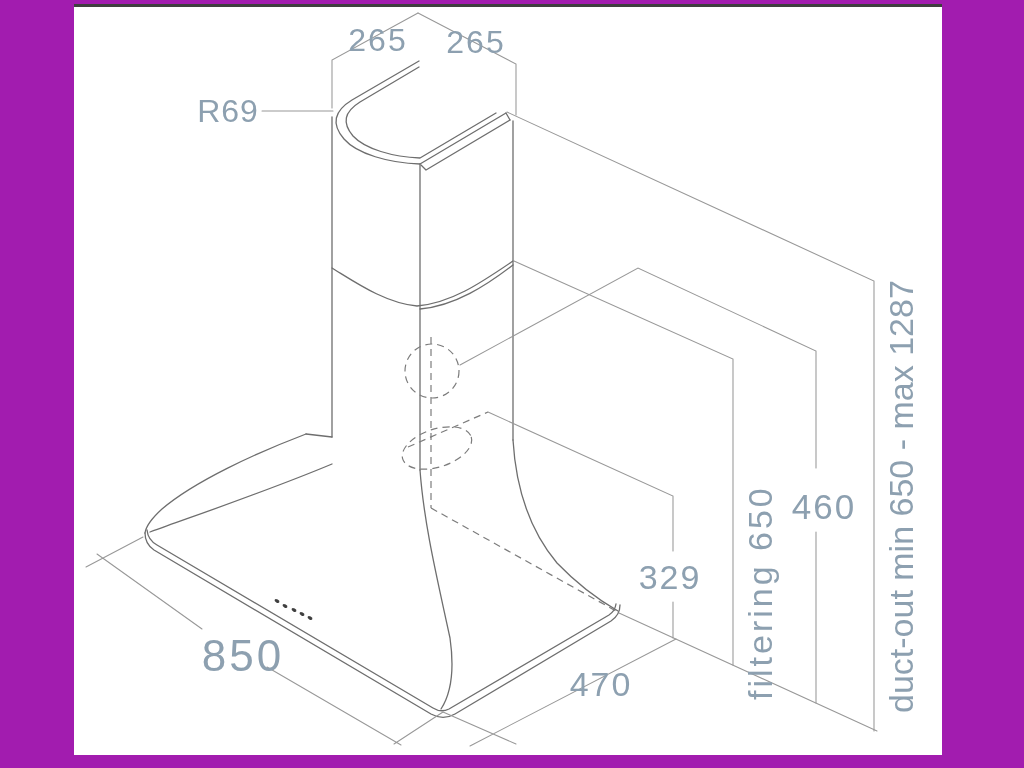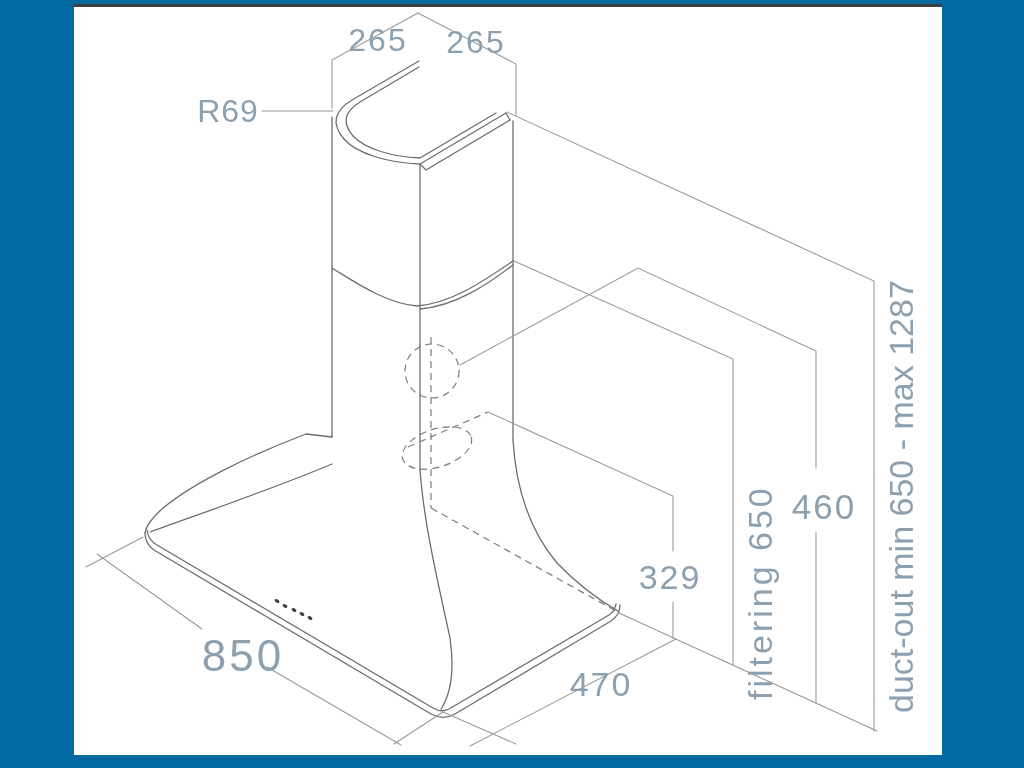--- a/index.html
+++ b/index.html
@@ -1,16 +1,16 @@
 <!DOCTYPE html>
 <html><head>
 <meta charset="utf-8">
 <style>
   html,body{margin:0;padding:0;background:#010101;width:1024px;height:768px;overflow:hidden;}
-  .stage{position:relative;width:1024px;height:768px;background:#0369a1;
+  .stage{position:relative;width:1024px;height:768px;background:#a21caf;
          font-family:"Liberation Sans", sans-serif;}
   .paper{position:absolute;left:74px;top:4px;width:868px;height:751px;background:#ffffff;
          border-top:3px solid #3f3f3f;box-sizing:border-box;}
   svg{position:absolute;left:0;top:0;}
   svg text{fill:#8da0b0;}
   .obj{stroke:#6e6e6e;stroke-width:1.3;fill:none;stroke-linecap:round;stroke-linejoin:round;}
   .objd{stroke:#7c7c7c;stroke-width:1.2;fill:none;stroke-dasharray:7 5;stroke-linecap:butt;}
   .dim{stroke:#989898;stroke-width:1.05;fill:none;stroke-linecap:round;}
   .dot{fill:#3f3f3f;stroke:none;}
 </style>

